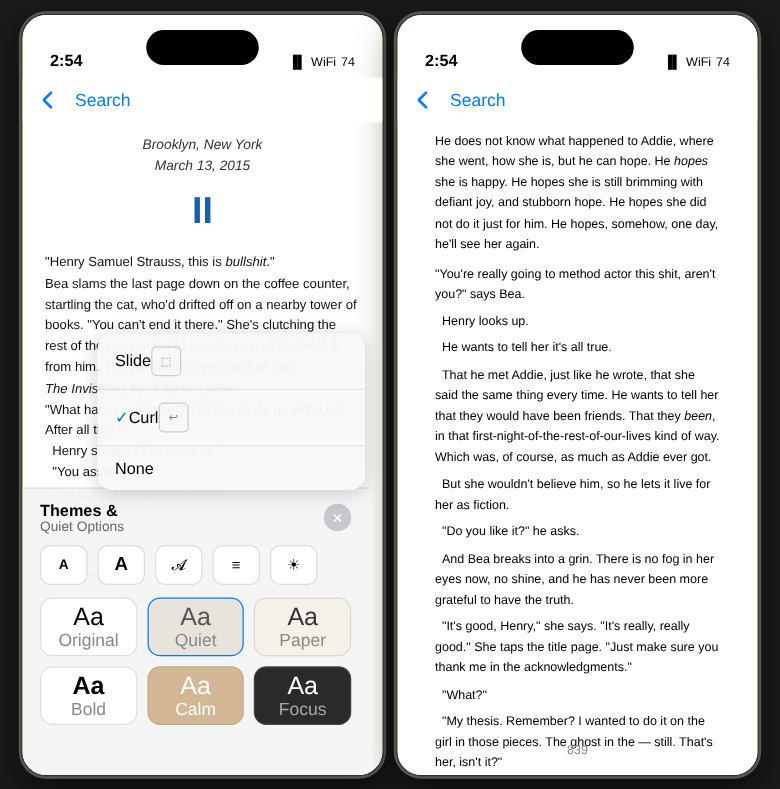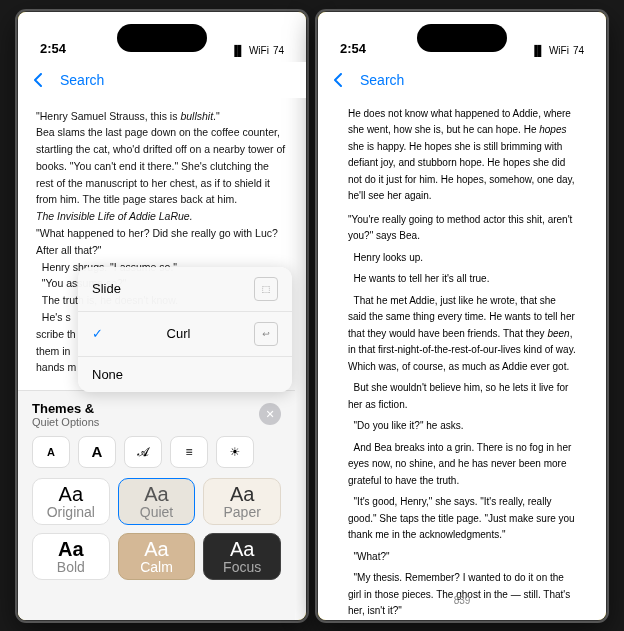--- a/index.html
+++ b/index.html
@@ -17,21 +17,21 @@
       display: flex;
       gap: 10px;
       align-items: center;
       justify-content: center;
       padding: 10px;
     }
     .phone {
       width: 290px;
       height: 610px;
       background: #fde047;
-      border-radius: 9px;
+      border-radius: 20px;
       overflow: hidden;
       position: relative;
       border: 1px solid #333;
       box-shadow: 0 0 0 2px #555, 0 10px 30px rgba(0,0,0,0.6);
     }
     .phone-screen {
       width: 100%;
       height: 100%;
       background: #fff;
       position: relative;
@@ -144,21 +144,20 @@
       right: 14px;
       background: rgba(248,248,248,0.97);
       border-radius: 12px;
       overflow: hidden;
       z-index: 50;
       box-shadow: 0 2px 16px rgba(0,0,0,0.18);
     }
     .slide-menu-item {
       display: flex;
       align-items: center;
-      justify-content: space-between;
       padding: 10px 14px;
       font-size: 13px;
       border-bottom: 1px solid rgba(0,0,0,0.08);
     }
     .slide-menu-item:last-child {
       border-bottom: none;
     }
     .slide-menu-item .check {
       color: #007AFF;
       font-size: 13px;
@@ -334,20 +333,25 @@
       <div class="nav-bar">
         <div class="nav-back">
           <svg viewBox="0 0 8 14" fill="none" stroke="#007AFF" stroke-width="2" stroke-linecap="round" stroke-linejoin="round">
             <polyline points="7,1 1,7 7,13"></polyline>
           </svg>
           <span>Search</span>
         </div>
       </div>
 
       <div class="book-content">
+        <div class="book-header">
+          <div class="book-location">Brooklyn, New York</div>
+          <div class="book-location">March 13, 2015</div>
+          <div class="book-chapter">II</div>
+        </div>
         <div class="book-text">
           <p>"Henry Samuel Strauss, this is <em>bullshit</em>."</p>
           <p>Bea slams the last page down on the coffee counter, startling the cat, who'd drifted off on a nearby tower of books. "You can't end it there." She's clutching the rest of the manuscript to her chest, as if to shield it from him. The title page stares back at him.</p>
           <p><em>The Invisible Life of Addie LaRue.</em></p>
           <p>"What happened to her? Did she really go with Luc? After all that?"</p>
           <p>&nbsp;&nbsp;Henry shrugs. "I assume so."</p>
           <p>&nbsp;&nbsp;"You assume so?"</p>
           <p>&nbsp;&nbsp;The truth is, he doesn't know.</p>
           <p>&nbsp;&nbsp;He's s</p>
           <p>scribe th</p>

